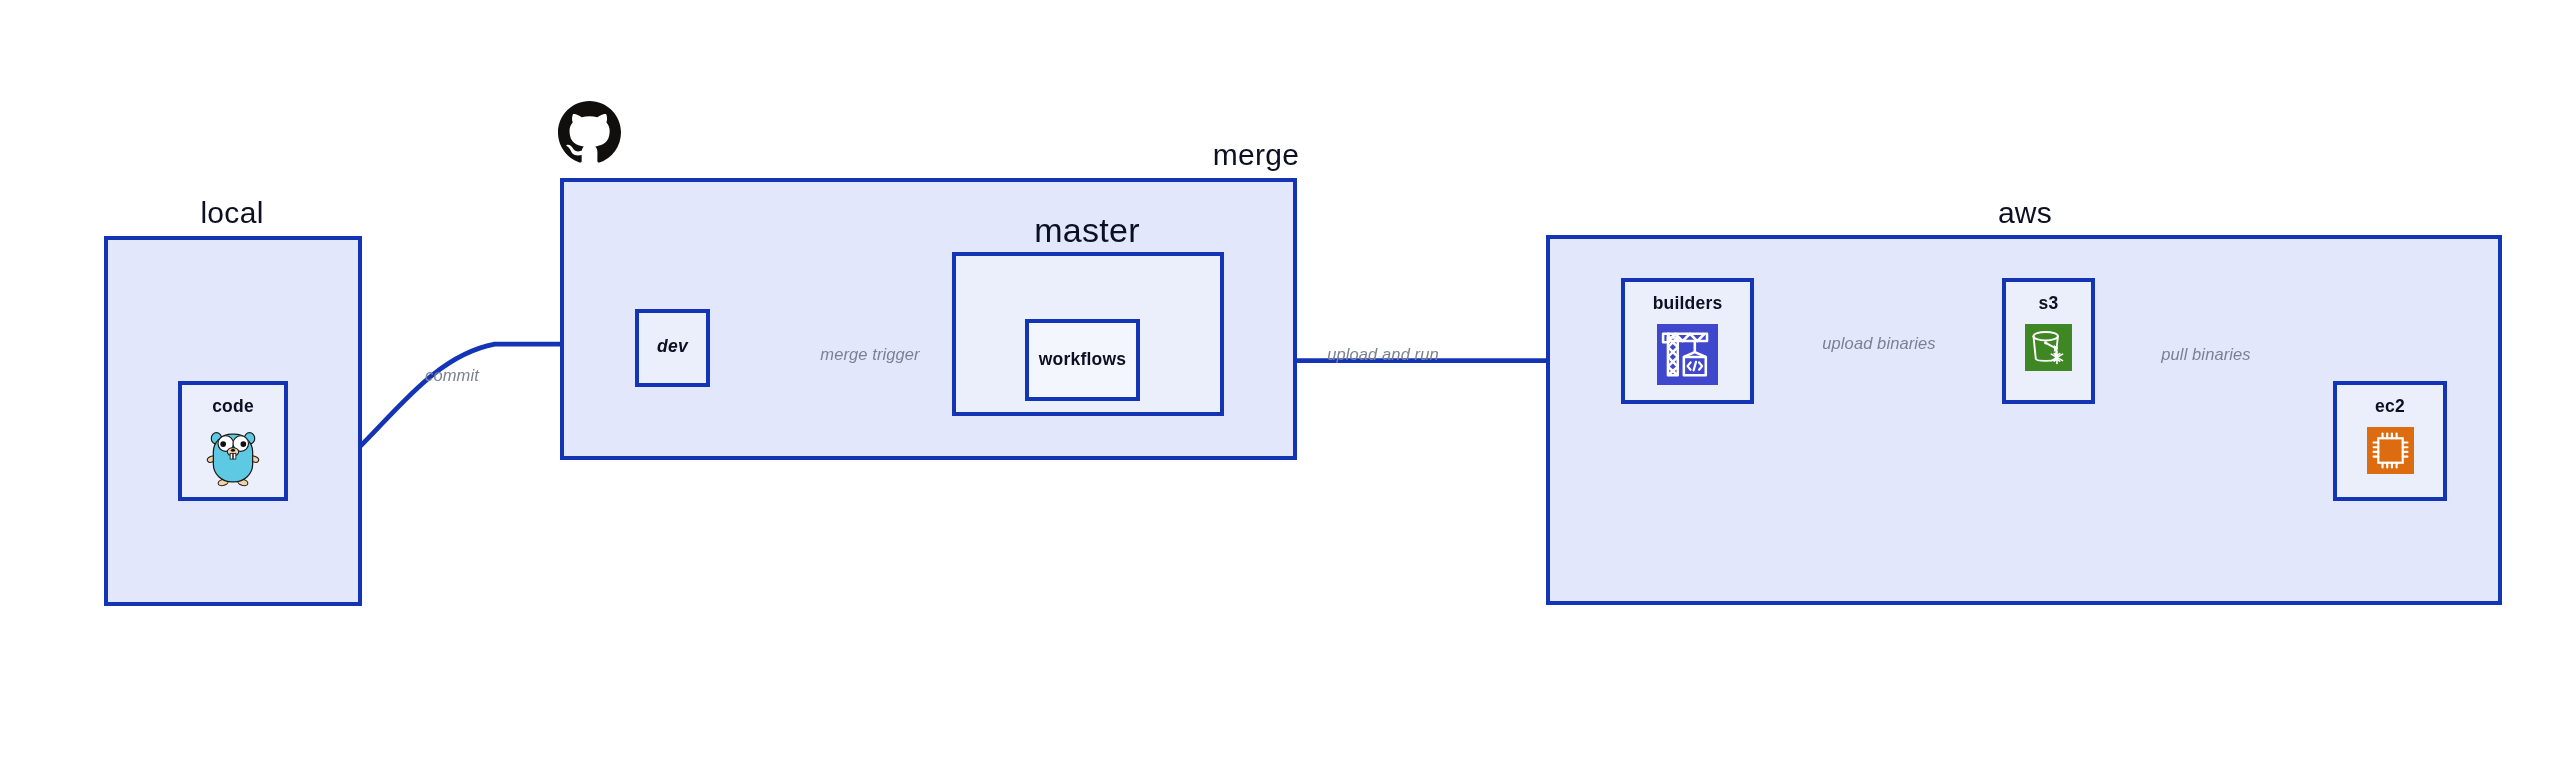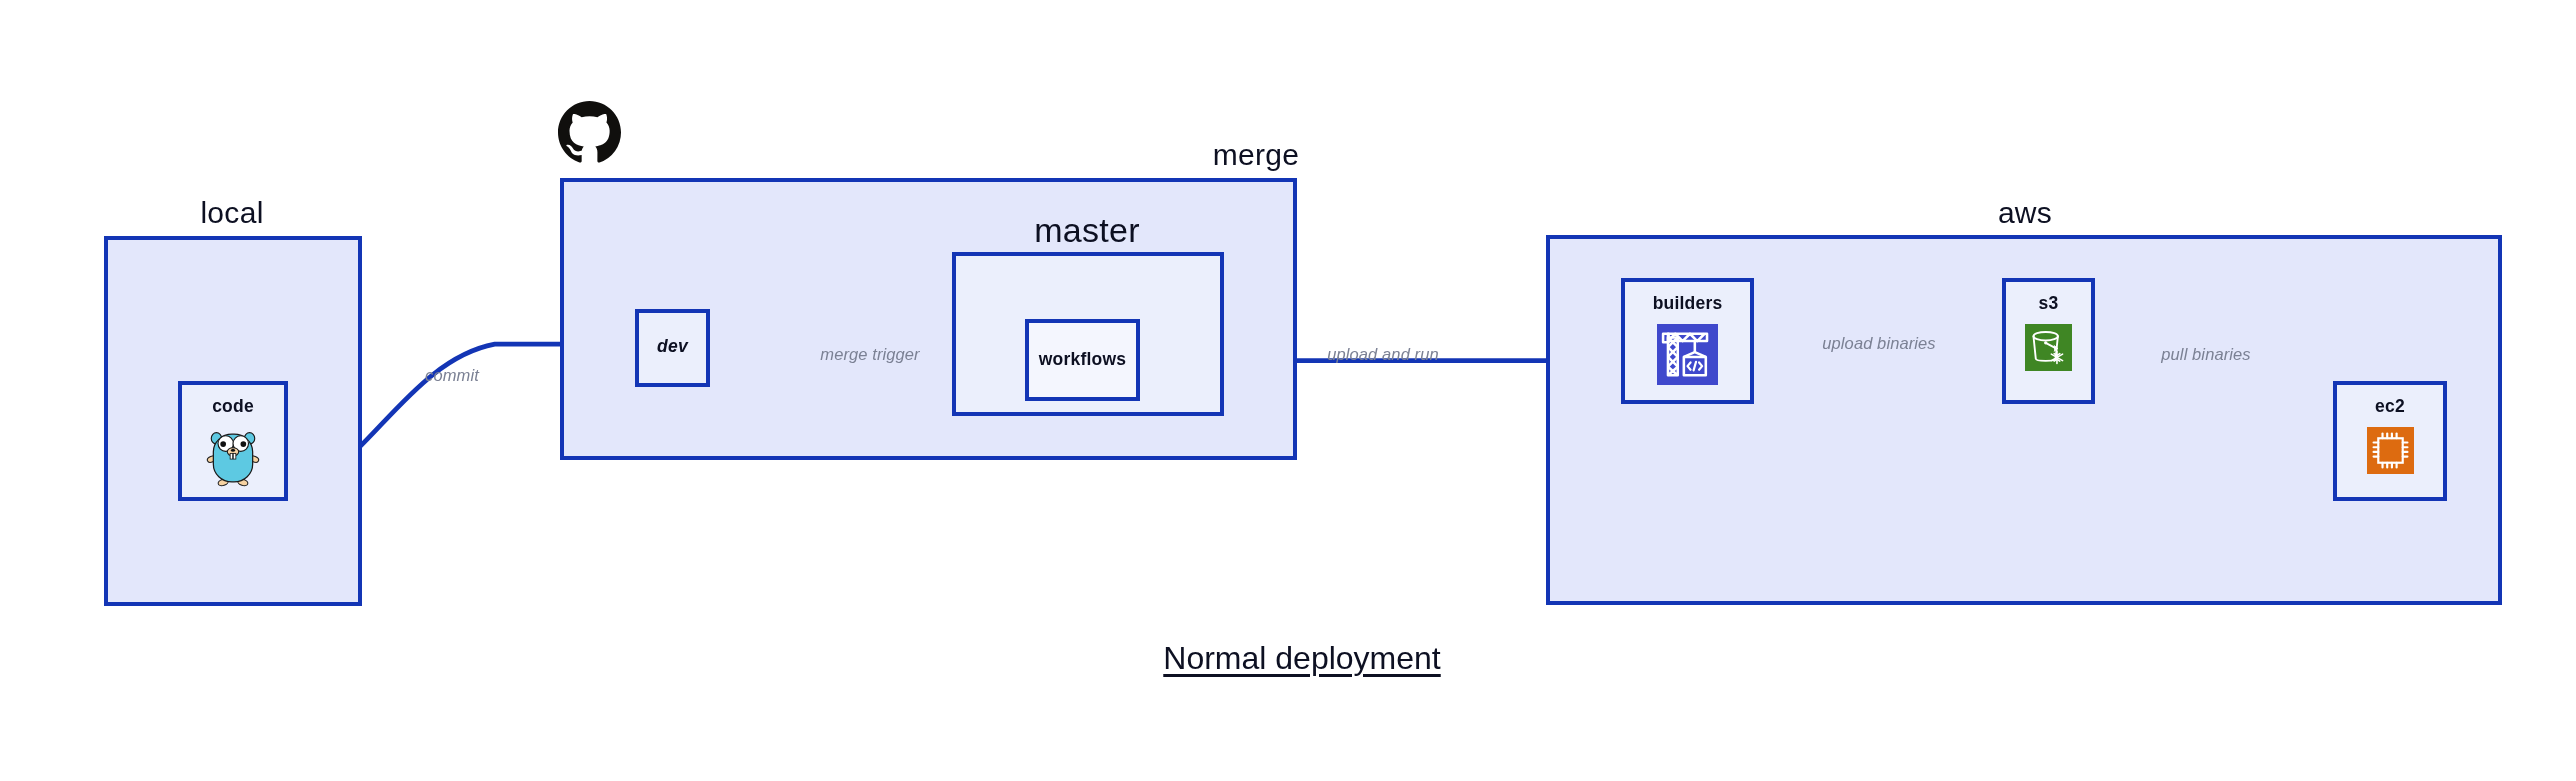--- a/index.html
+++ b/index.html
@@ -285,16 +285,15 @@
   <span class="edge-label" style="left:452px; top:359px;margin-top:16px;">commit</span>
 
   <span class="edge-label" style="left:870px; top:354px;">merge trigger</span>
 
   <span class="edge-label" style="left:1383px; top:354px;">upload and run</span>
 
   <span class="edge-label" style="left:1879px; top:343px;">upload binaries</span>
 
   <span class="edge-label" style="left:2206px; top:354px;">pull binaries</span>
 
-  <div class="diagram-title" style="left:1302px; top:640px;">Normal deployment</div>
 
 </div>
 
 
 </body></html>

